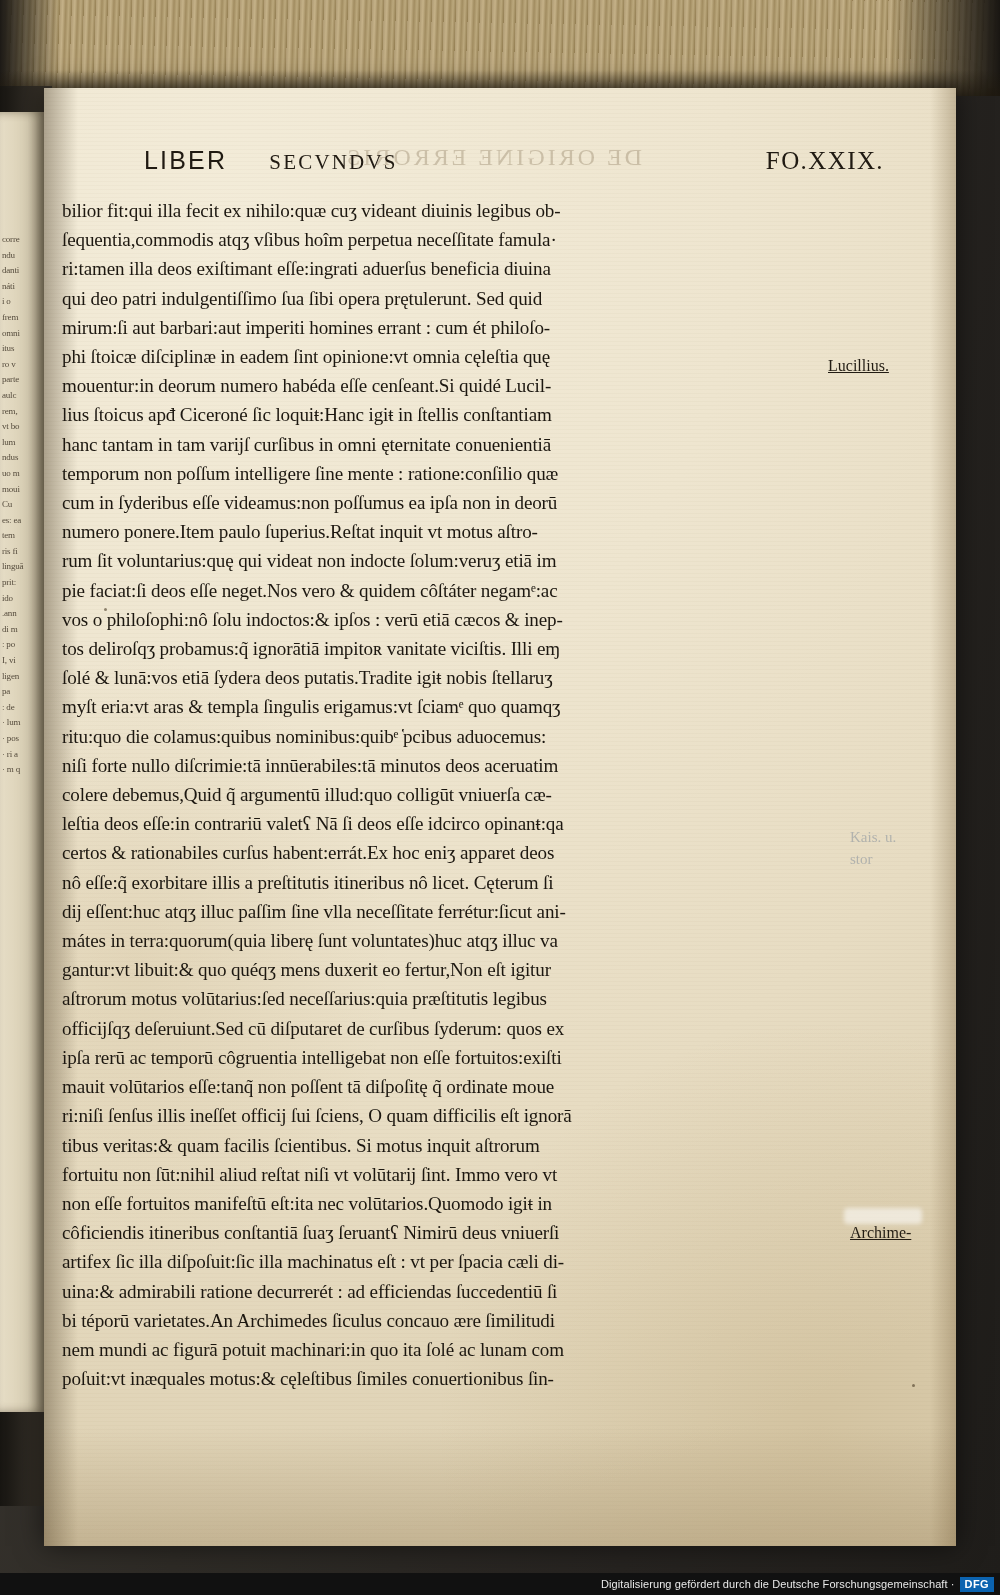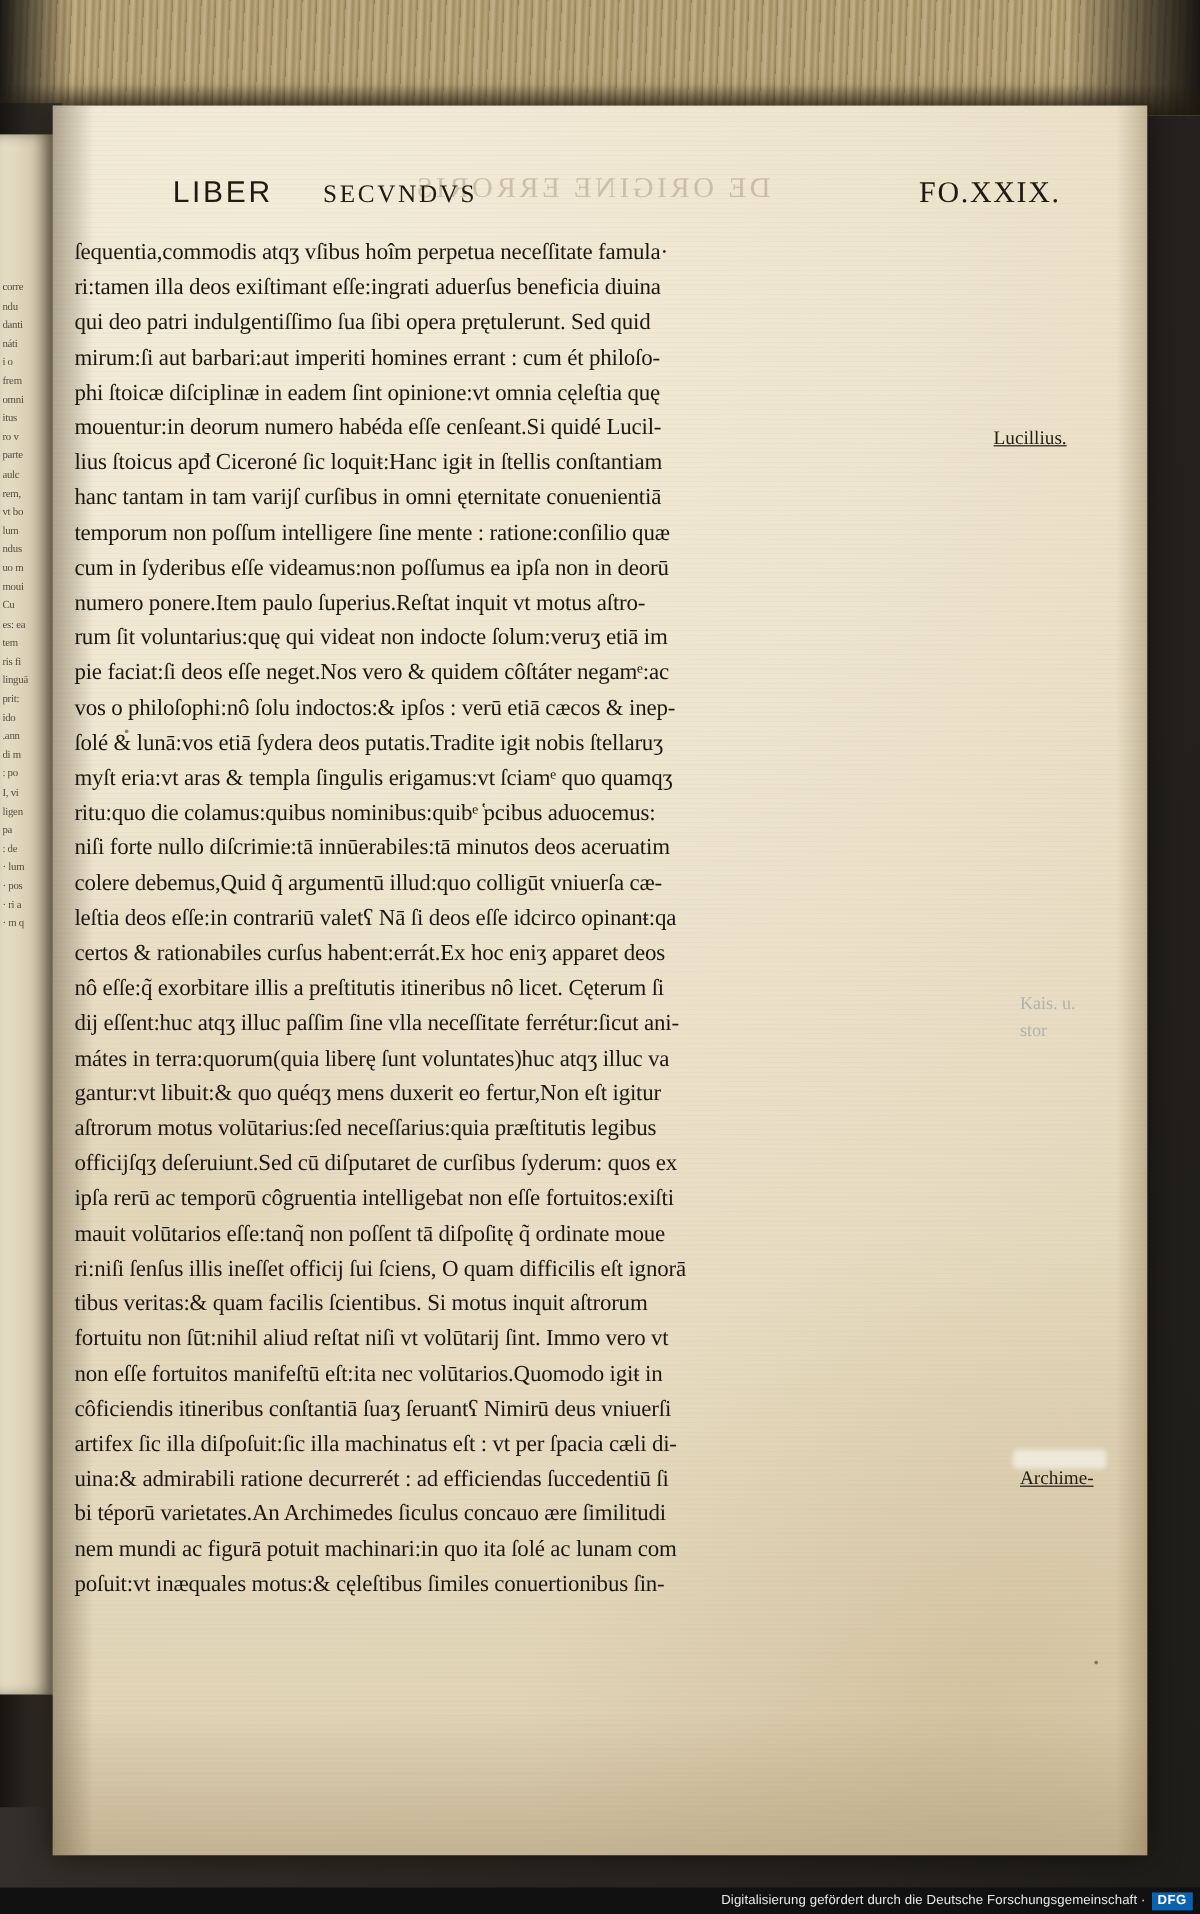--- a/index.html
+++ b/index.html
@@ -344,34 +344,36 @@
 
     <div class="bleed-head">DE ORIGINE ERRORIS</div>
 
     <div class="runhead">
       <span class="rh-left">LIBER</span>
       <span class="rh-mid">SECVNDVS</span>
       <span class="rh-right">FO.XXIX.</span>
     </div>
 
     <div class="textblock" id="body-lines">
+        <span class="ln">bilior fit:qui illa fecit ex nihilo:quæ cuʒ videant diuinis legibus ob‐</span>
         <span class="ln">ſequentia,commodis atqʒ vſibus hoîm perpetua neceſſitate famula·</span>
         <span class="ln">ri:tamen illa deos exiſtimant eſſe:ingrati aduerſus beneficia diuina</span>
         <span class="ln">qui deo patri indulgentiſſimo ſua ſibi opera prętulerunt.  Sed quid</span>
         <span class="ln">mirum:ſi aut barbari:aut imperiti homines errant : cum ét philoſo‐</span>
         <span class="ln">phi ſtoicæ diſciplinæ in eadem ſint opinione:vt omnia cęleſtia quę</span>
         <span class="ln">mouentur:in deorum numero habéda eſſe cenſeant.Si quidé Lucil‐</span>
         <span class="ln">lius ſtoicus apđ Ciceroné ſic loquiŧ:Hanc igiŧ in ſtellis conſtantiam</span>
         <span class="ln">hanc tantam in tam varijſ curſibus in omni ęternitate conuenientiā</span>
         <span class="ln">temporum non poſſum intelligere ſine mente : ratione:conſilio quæ</span>
         <span class="ln">cum in ſyderibus eſſe videamus:non poſſumus ea ipſa non in deorū</span>
         <span class="ln">numero ponere.Item paulo ſuperius.Reſtat inquit vt motus aſtro‐</span>
         <span class="ln">rum ſit voluntarius:quę qui videat non indocte ſolum:veruʒ etiā im</span>
         <span class="ln">pie faciat:ſi deos eſſe neget.Nos vero &amp; quidem côſtáter negamᵉ:ac</span>
         <span class="ln">vos o philoſophi:nô ſolu indoctos:&amp; ipſos : verū etiā cæcos &amp; inep‐</span>
+        <span class="ln">tos deliroſqʒ probamus:q̃ ignorātiā impitoʀ vanitate viciſtis. Illi eɱ</span>
         <span class="ln">ſolé &amp; lunā:vos etiā ſydera deos putatis.Tradite igiŧ nobis ſtellaruʒ</span>
         <span class="ln">myſt eria:vt aras &amp; templa ſingulis erigamus:vt ſciamᵉ quo quamqʒ</span>
         <span class="ln">ritu:quo die colamus:quibus nominibus:quibᵉ ̔pcibus aduocemus:</span>
         <span class="ln">niſi forte nullo diſcrimie:tā innūerabiles:tā minutos deos aceruatim</span>
         <span class="ln">colere debemus,Quid q̃ argumentū illud:quo colligūt vniuerſa cæ‐</span>
         <span class="ln">leſtia deos eſſe:in contrariū valetʕ Nā ſi deos eſſe idcirco opinanŧ:qa</span>
         <span class="ln">certos &amp; rationabiles curſus habent:errát.Ex hoc eniʒ apparet  deos</span>
         <span class="ln">nô eſſe:q̃ exorbitare illis a preſtitutis itineribus nô licet. Cęterum ſi</span>
         <span class="ln">dij eſſent:huc atqʒ illuc paſſim ſine vlla neceſſitate ferrétur:ſicut ani‐</span>
         <span class="ln">mátes in terra:quorum(quia liberę ſunt voluntates)huc atqʒ illuc va</span>

